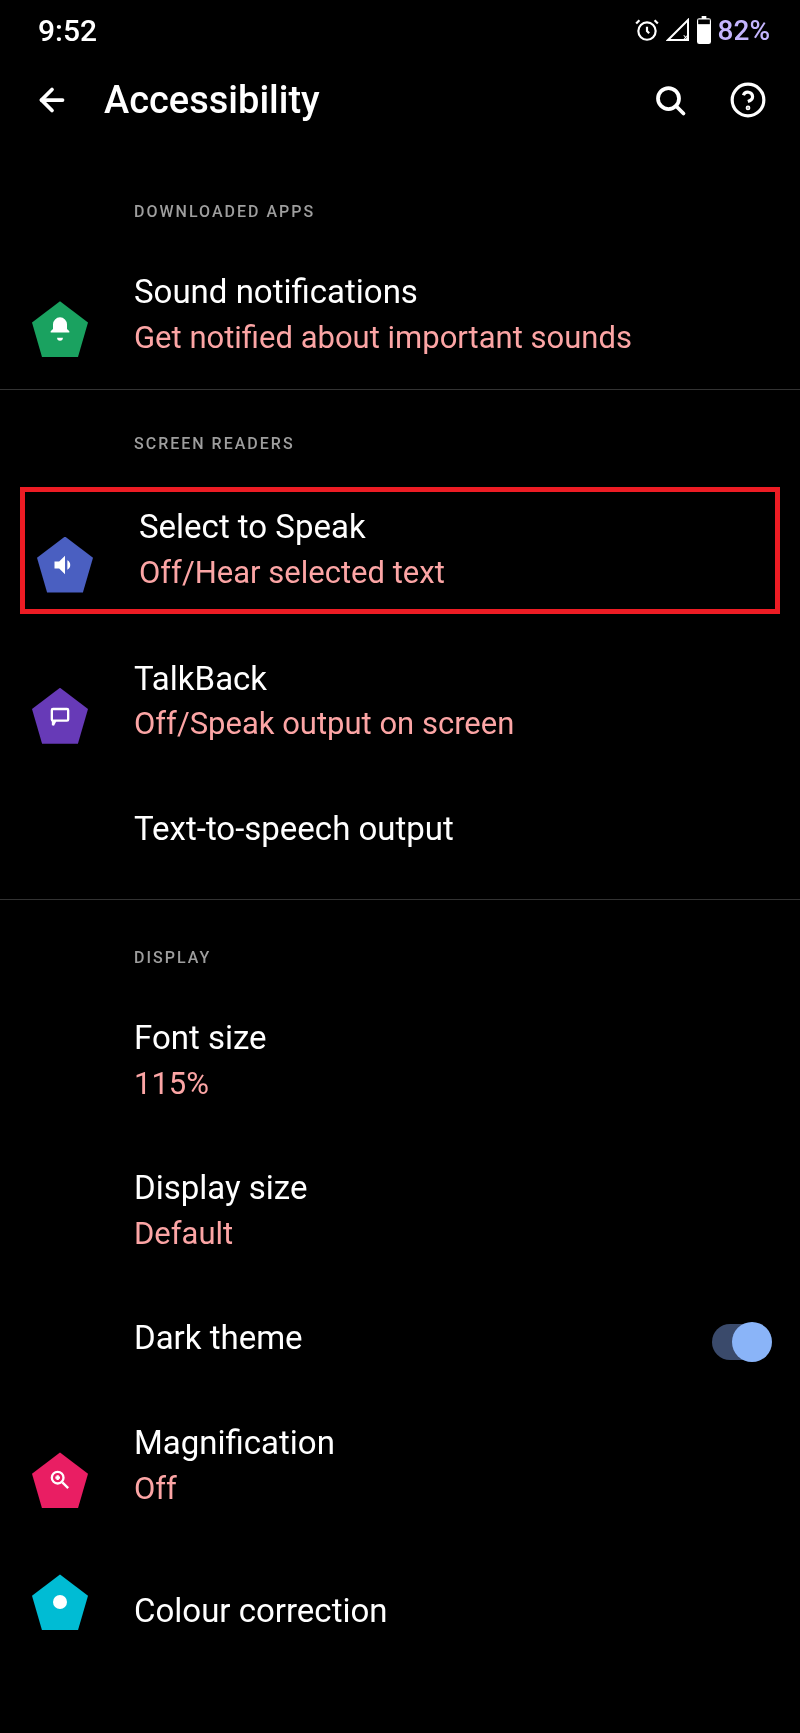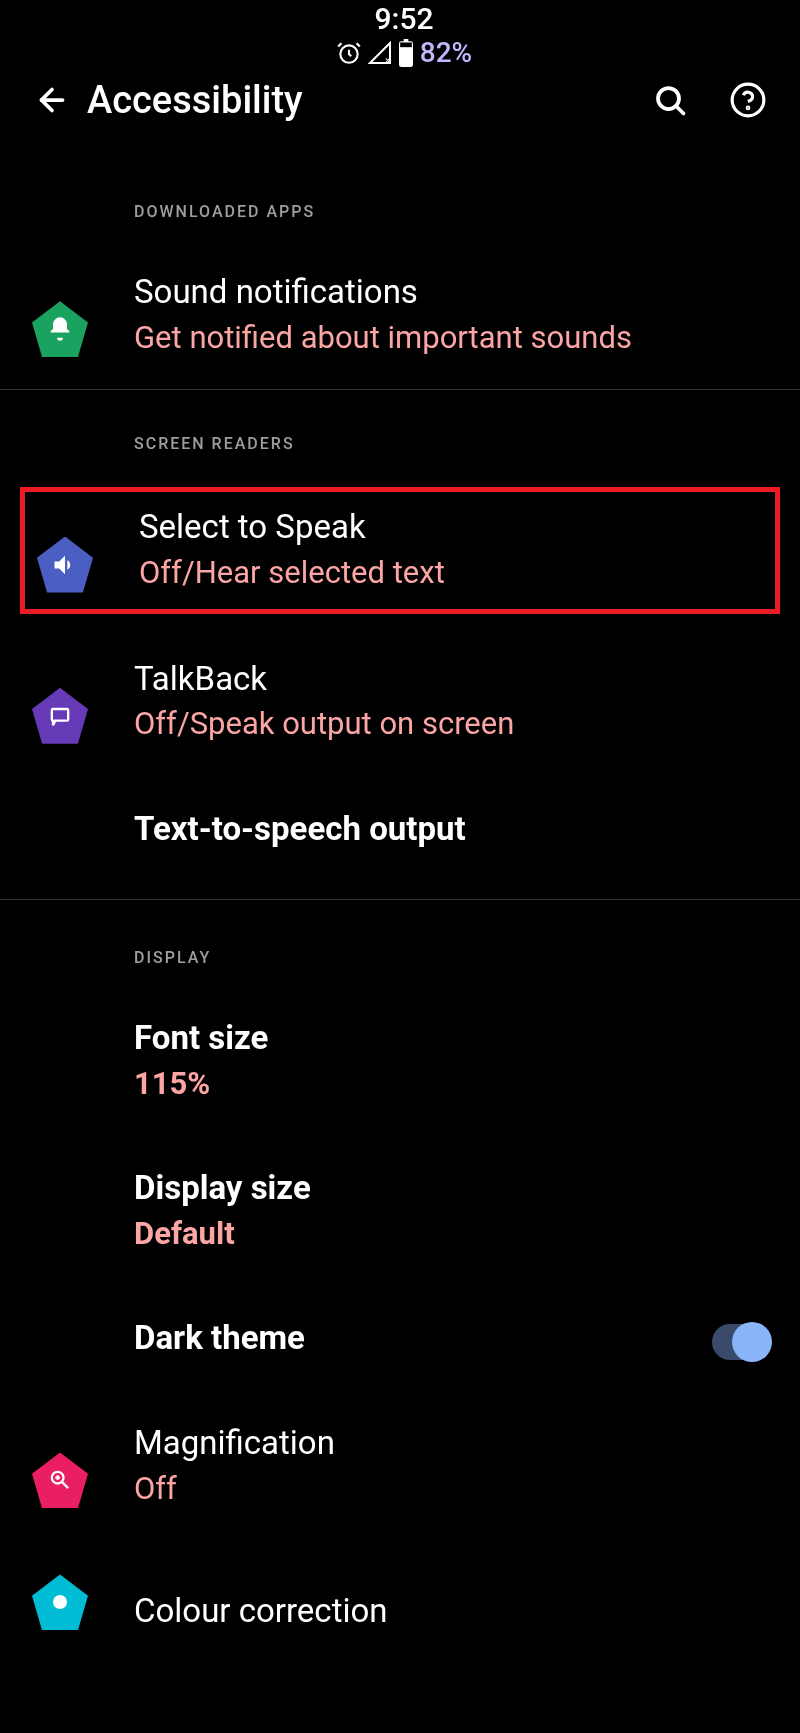--- a/index.html
+++ b/index.html
@@ -12,44 +12,43 @@
     color: #fff;
     font-family: Roboto, -apple-system, BlinkMacSystemFont, 'Segoe UI', sans-serif;
     width: 800px;
     height: 1733px;
     overflow: hidden;
   }
   .status-bar {
     display: flex;
     justify-content: space-between;
     align-items: center;
-    padding: 1px 30px 10px 38px;
+    padding: 14px 30px 10px 38px;
     height: 56px;
-    flex-direction: column;
   }
   .status-time {
     font-size: 30px;
     font-weight: 500;
     color: #fff;
   }
   .status-right {
     display: flex;
     align-items: center;
     gap: 6px;
   }
   .status-battery-text {
     font-size: 28px;
     font-weight: 500;
     color: #c4b5fd;
   }
   .app-bar {
     display: flex;
     align-items: center;
     padding: 20px 28px 20px 28px;
-    gap: 11px;
+    gap: 28px;
   }
   .back-arrow {
     width: 48px;
     height: 48px;
     display: flex;
     align-items: center;
     justify-content: center;
     cursor: pointer;
   }
   .page-title {
@@ -102,21 +101,20 @@
     line-height: 1.3;
   }
   .item-sub {
     font-size: 31px;
     color: #fca5a5;
     line-height: 1.4;
     margin-top: 2px;
   }
   .no-icon .item-text {
     margin-left: 104px;
-    font-weight: bold;
   }
   .no-icon {
     gap: 0;
   }
   .divider {
     height: 1px;
     background: #333;
     margin: 8px 0;
   }
   .highlight-box {

